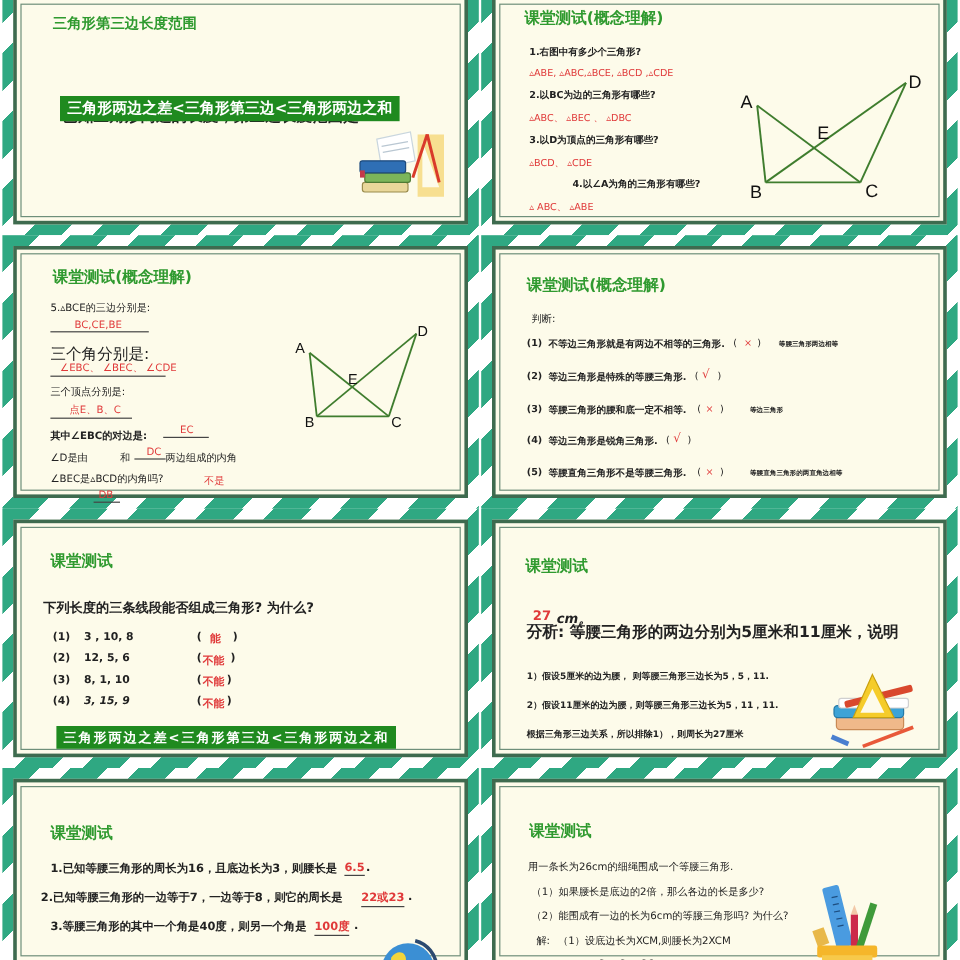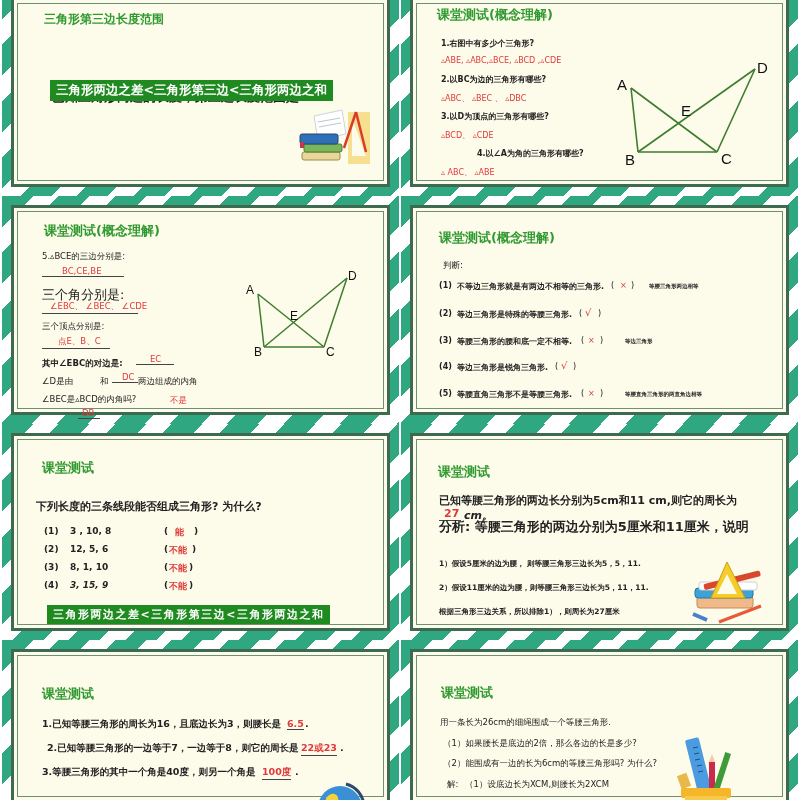--- a/index.html
+++ b/index.html
@@ -229,21 +229,20 @@
         <span class="txt bold red" style="left:155px; top:144px; font-size:9px;">不能</span>
         <span class="txt bold" style="left:175px; top:144px; font-size:9px;">)</span>
       </div>
       <div class="green-bar" style="left:33px; top:169px; font-size:11px; letter-spacing:1.5px;">三角形两边之差&lt;三角形第三边&lt;三角形两边之和</div>
     </div>
   </div>
 
   <div class="slide" style="left:401px; top:424px; width:397px; height:216px;">
     <div class="inner">
       <div class="title" style="left:25px; top:27px;">课堂测试</div>
-      <div class="txt bold" style="left:26px; top:57px; font-size:11px;">已知等腰三角形的两边长分别为5cm和11 cm,则它的周长为</div>
       <div class="txt red bold uline" style="left:26px; top:71px; font-size:11px; width:22px; padding-left:5px;">27</div>
       <div class="txt bold" style="left:51px; top:72px; font-size:11px; font-style:italic;">cm。</div>
       <div class="txt bold" style="left:26px; top:82px; font-size:13px;">分析: 等腰三角形的两边分别为5厘米和11厘米，说明</div>
       <div class="txt bold" style="left:26px; top:123px; font-size:7.5px;">1）假设5厘米的边为腰， 则等腰三角形三边长为5，5，11.</div>
       <div class="txt bold" style="left:26px; top:147px; font-size:7.5px;">2）假设11厘米的边为腰，则等腰三角形三边长为5，11，11.</div>
       <div class="txt bold" style="left:26px; top:171px; font-size:7.5px;">根据三角形三边关系，所以排除1），则周长为27厘米</div>
       <div class="illus" style="left:276px; top:122px;">
         <svg width="80" height="70" viewBox="0 0 80 70">
           <rect x="8" y="38" width="56" height="12" rx="3" fill="#f0b98a" stroke="#c98a55"></rect>
           <rect x="6" y="30" width="58" height="10" rx="3" fill="#3da3d6" stroke="#2579a6"></rect>
@@ -260,21 +259,21 @@
 
   <div class="slide" style="left:2px; top:640px; width:397px; height:172px;">
     <div class="inner">
       <div class="title" style="left:28px; top:33px;">课堂测试</div>
       <div>
         <span class="txt bold" style="left:28px; top:66px; font-size:9.5px;">1.已知等腰三角形的周长为16，且底边长为3，则腰长是</span>
         <span class="txt bold red uline" style="left:273px; top:66px; font-size:9.5px;">6.5</span>
         <span class="txt bold" style="left:291px; top:66px; font-size:9.5px;">.</span>
       </div>
       <div>
-        <span class="txt bold" style="left:33px; top:90px; font-size:9.5px;">2.已知等腰三角形的一边等于7，一边等于8，则它的周长是</span>
+        <span class="txt bold" style="left:20px; top:90px; font-size:9.5px;">2.已知等腰三角形的一边等于7，一边等于8，则它的周长是</span>
         <span class="txt bold red uline" style="left:287px; top:90px; font-size:9.5px;">22或23</span>
         <span class="txt bold" style="left:326px; top:90px; font-size:9.5px;">.</span>
       </div>
       <div>
         <span class="txt bold" style="left:28px; top:114px; font-size:9.5px;">3.等腰三角形的其中一个角是40度，则另一个角是</span>
         <span class="txt bold red uline" style="left:248px; top:114px; font-size:9.5px;">100度</span>
         <span class="txt bold" style="left:281px; top:114px; font-size:9.5px;">.</span>
       </div>
       <div class="illus" style="left:296px; top:124px;">
         <svg width="60" height="40" viewBox="0 0 60 40">

